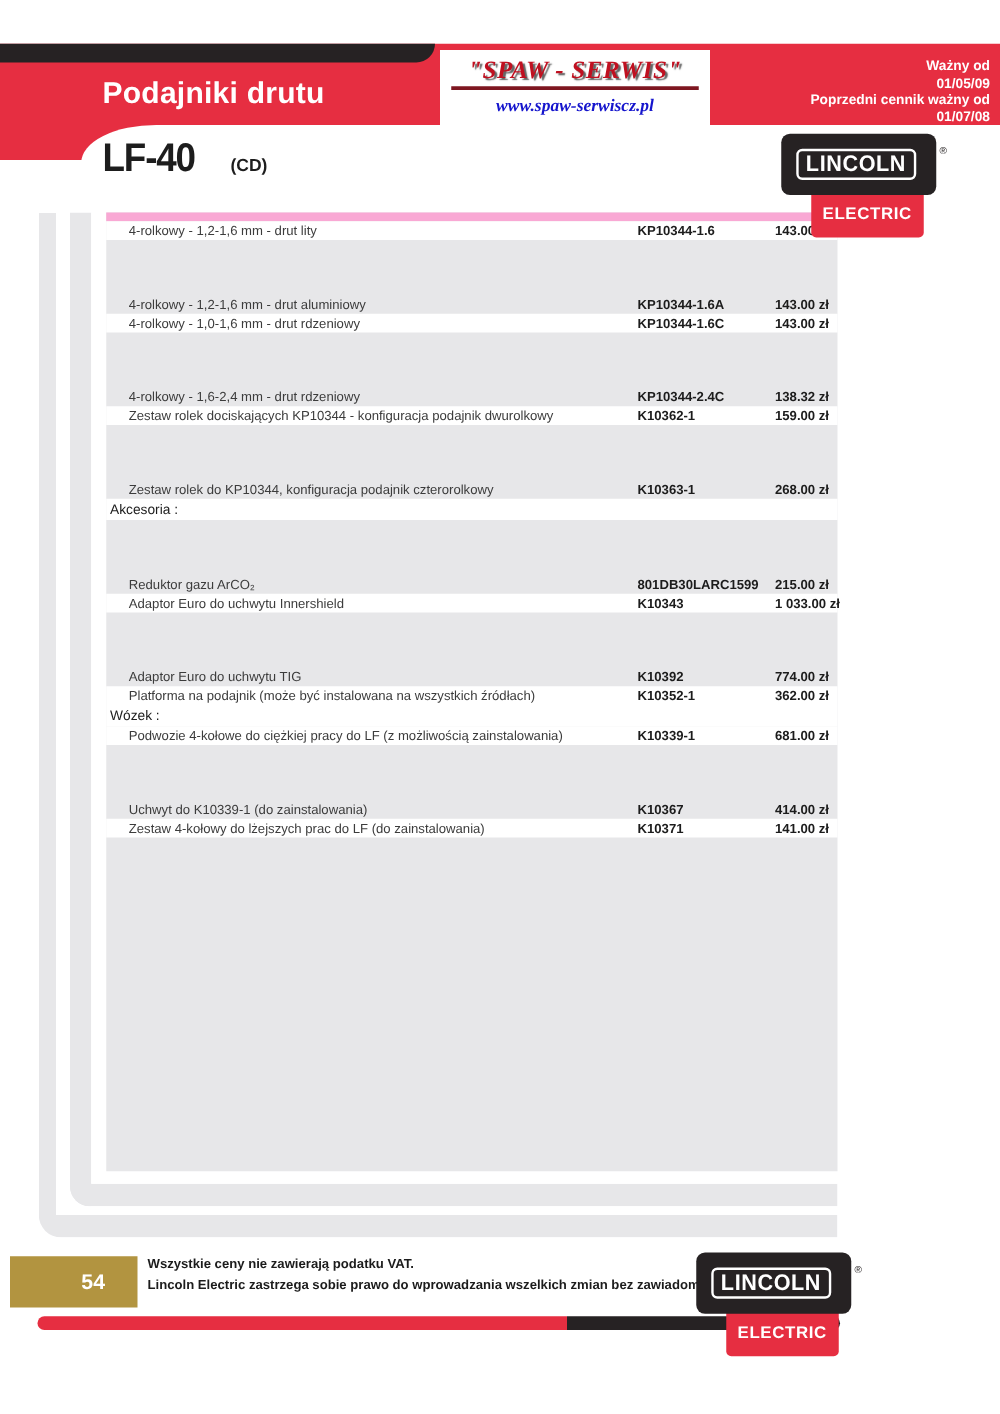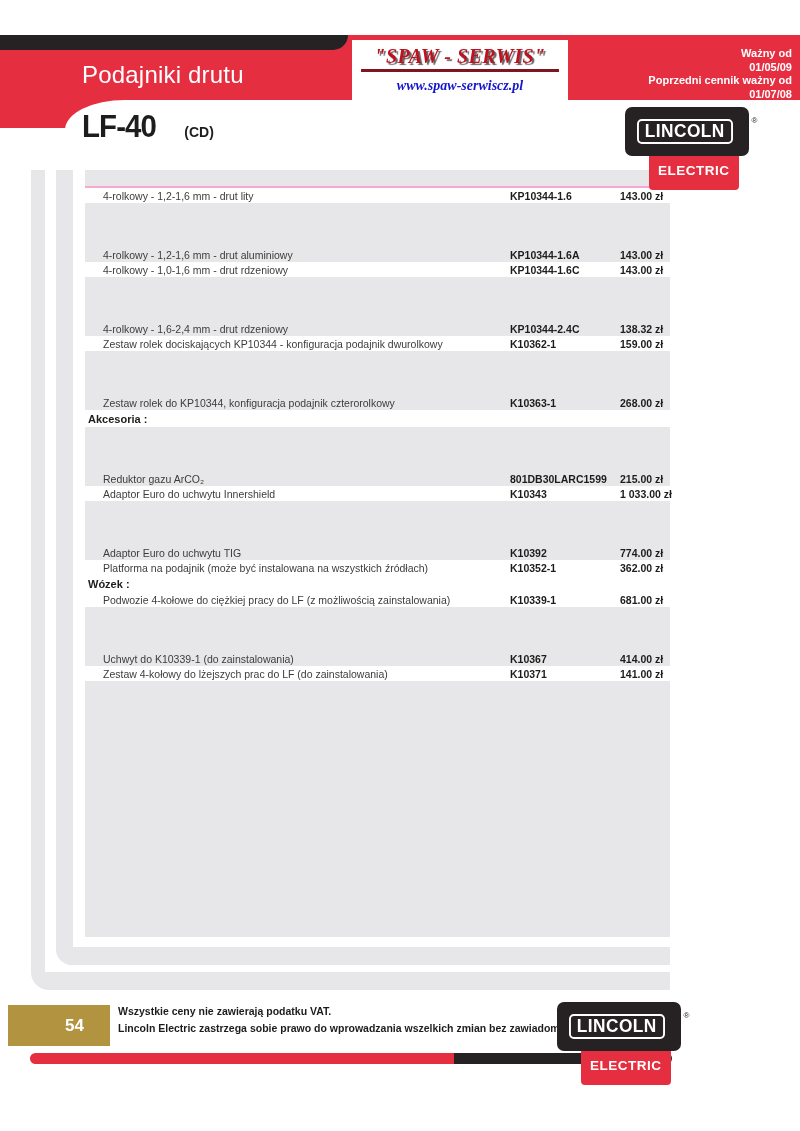--- a/index.html
+++ b/index.html
@@ -5,21 +5,21 @@
   html,body{margin:0;padding:0;background:#fff;}
   .page{position:relative;width:800px;height:1131px;background:#fff;overflow:hidden;
         font-family:"Liberation Sans","DejaVu Sans",sans-serif;color:#222;}
 
   
   .red-band{position:absolute;left:0;top:35px;width:800px;height:93px;background:var(--red,#e62e41);}
   .white-curve{position:absolute;left:65px;top:100px;width:735px;height:30px;background:#fff;
                border-top-left-radius:60px 30px;}
   .black-bar{position:absolute;left:0;top:35px;width:348px;height:15px;background:var(--dark,#262223);
              border-radius:0 0 16px 0;}
-  .category-title{position:absolute;left:82px;top:61px;font-size:24px;font-weight:normal;color:#fff;
+  .category-title{position:absolute;left:82px;top:61px;font-size:24px;font-weight:bold;color:#fff;
                   letter-spacing:0.2px;}
   .spaw-box{position:absolute;left:352px;top:40px;width:216px;height:60px;background:#fff;
             display:flex;flex-direction:column;align-items:center;justify-content:flex-start;padding-top:5px;box-sizing:border-box;}
   .spaw-name{font-family:"Liberation Serif","DejaVu Serif",serif;font-weight:bold;font-style:italic;
              font-size:20px;color:#c01020;text-shadow:2px 2px 1px rgba(70,70,70,0.85);letter-spacing:0.5px;}
   .spaw-underline{width:198px;border-top:3px solid #7e1620;margin-top:1px;}
   .spaw-url{font-family:"Liberation Serif","DejaVu Serif",serif;font-weight:bold;font-style:italic;
             font-size:14px;color:#1515cd;margin-top:6px;}
   .validity{position:absolute;right:8px;top:47px;text-align:right;color:#fff;font-weight:bold;
             font-size:11px;line-height:13.5px;}
@@ -45,30 +45,30 @@
   
   .frame1{position:absolute;left:31px;top:170px;width:639px;height:820px;box-sizing:border-box;
           border-left:14px solid var(--gray,#e7e7e9);border-bottom:18px solid var(--gray,#e7e7e9);
           border-bottom-left-radius:18px;}
   .frame2{position:absolute;left:56px;top:170px;width:614px;height:795px;box-sizing:border-box;
           border-left:17px solid var(--gray,#e7e7e9);border-bottom:18px solid var(--gray,#e7e7e9);
           border-bottom-left-radius:16px;}
   .content-block{position:absolute;left:85px;top:170px;width:585px;height:767px;background:var(--gray,#e7e7e9);}
 
   
-  .price-table{position:absolute;left:85px;top:186px;width:585px;border-top:2px solid #f9a8d4;}
+  .price-table{position:absolute;left:85px;top:170px;width:585px;border-top:7px solid #f9a8d4;}
   .trow{display:grid;grid-template-columns:425px 110px 1fr;align-items:center;}
   .trow.item{height:15px;}
   .trow.section{height:17px;background:#fff;}
   .trow.white{background:#fff;}
   .trow.gray{background:transparent;margin-top:44px;}
   .cell-name{padding-left:18px;font-size:10.5px;color:#3c3c3c;white-space:nowrap;overflow:hidden;}
   .cell-code{font-size:10.5px;font-weight:bold;color:#1c1c1c;white-space:nowrap;}
   .cell-price{font-size:10.5px;font-weight:bold;color:#1c1c1c;text-align:right;padding-right:12px;white-space:nowrap;}
-  .cell-section{grid-column:1 / span 3;padding-left:3px;font-size:11px;font-weight:bold;color:#1c1c1c;}
+  .cell-section{grid-column:1 / span 3;padding-left:3px;font-size:11px;font-weight:normal;color:#1c1c1c;}
 
   
   .page-num-box{position:absolute;left:8px;top:1005px;width:102px;height:41px;background:var(--gold,#b29440);
                 display:flex;align-items:center;justify-content:flex-end;padding-right:26px;box-sizing:border-box;}
   .page-num{color:#fff;font-weight:bold;font-size:17px;}
   .footer-notes{position:absolute;left:118px;top:1003px;font-size:10.5px;font-weight:bold;color:#1c1c1c;line-height:17px;}
   .bottom-bar{position:absolute;left:30px;top:1053px;width:642px;height:11px;border-radius:7px;
               background:linear-gradient(90deg,var(--red,#e62e41) 0%,var(--red,#e62e41) 66%,var(--dark,#221e1f) 66%,var(--dark,#221e1f) 100%);}
 </style>
 </head>

